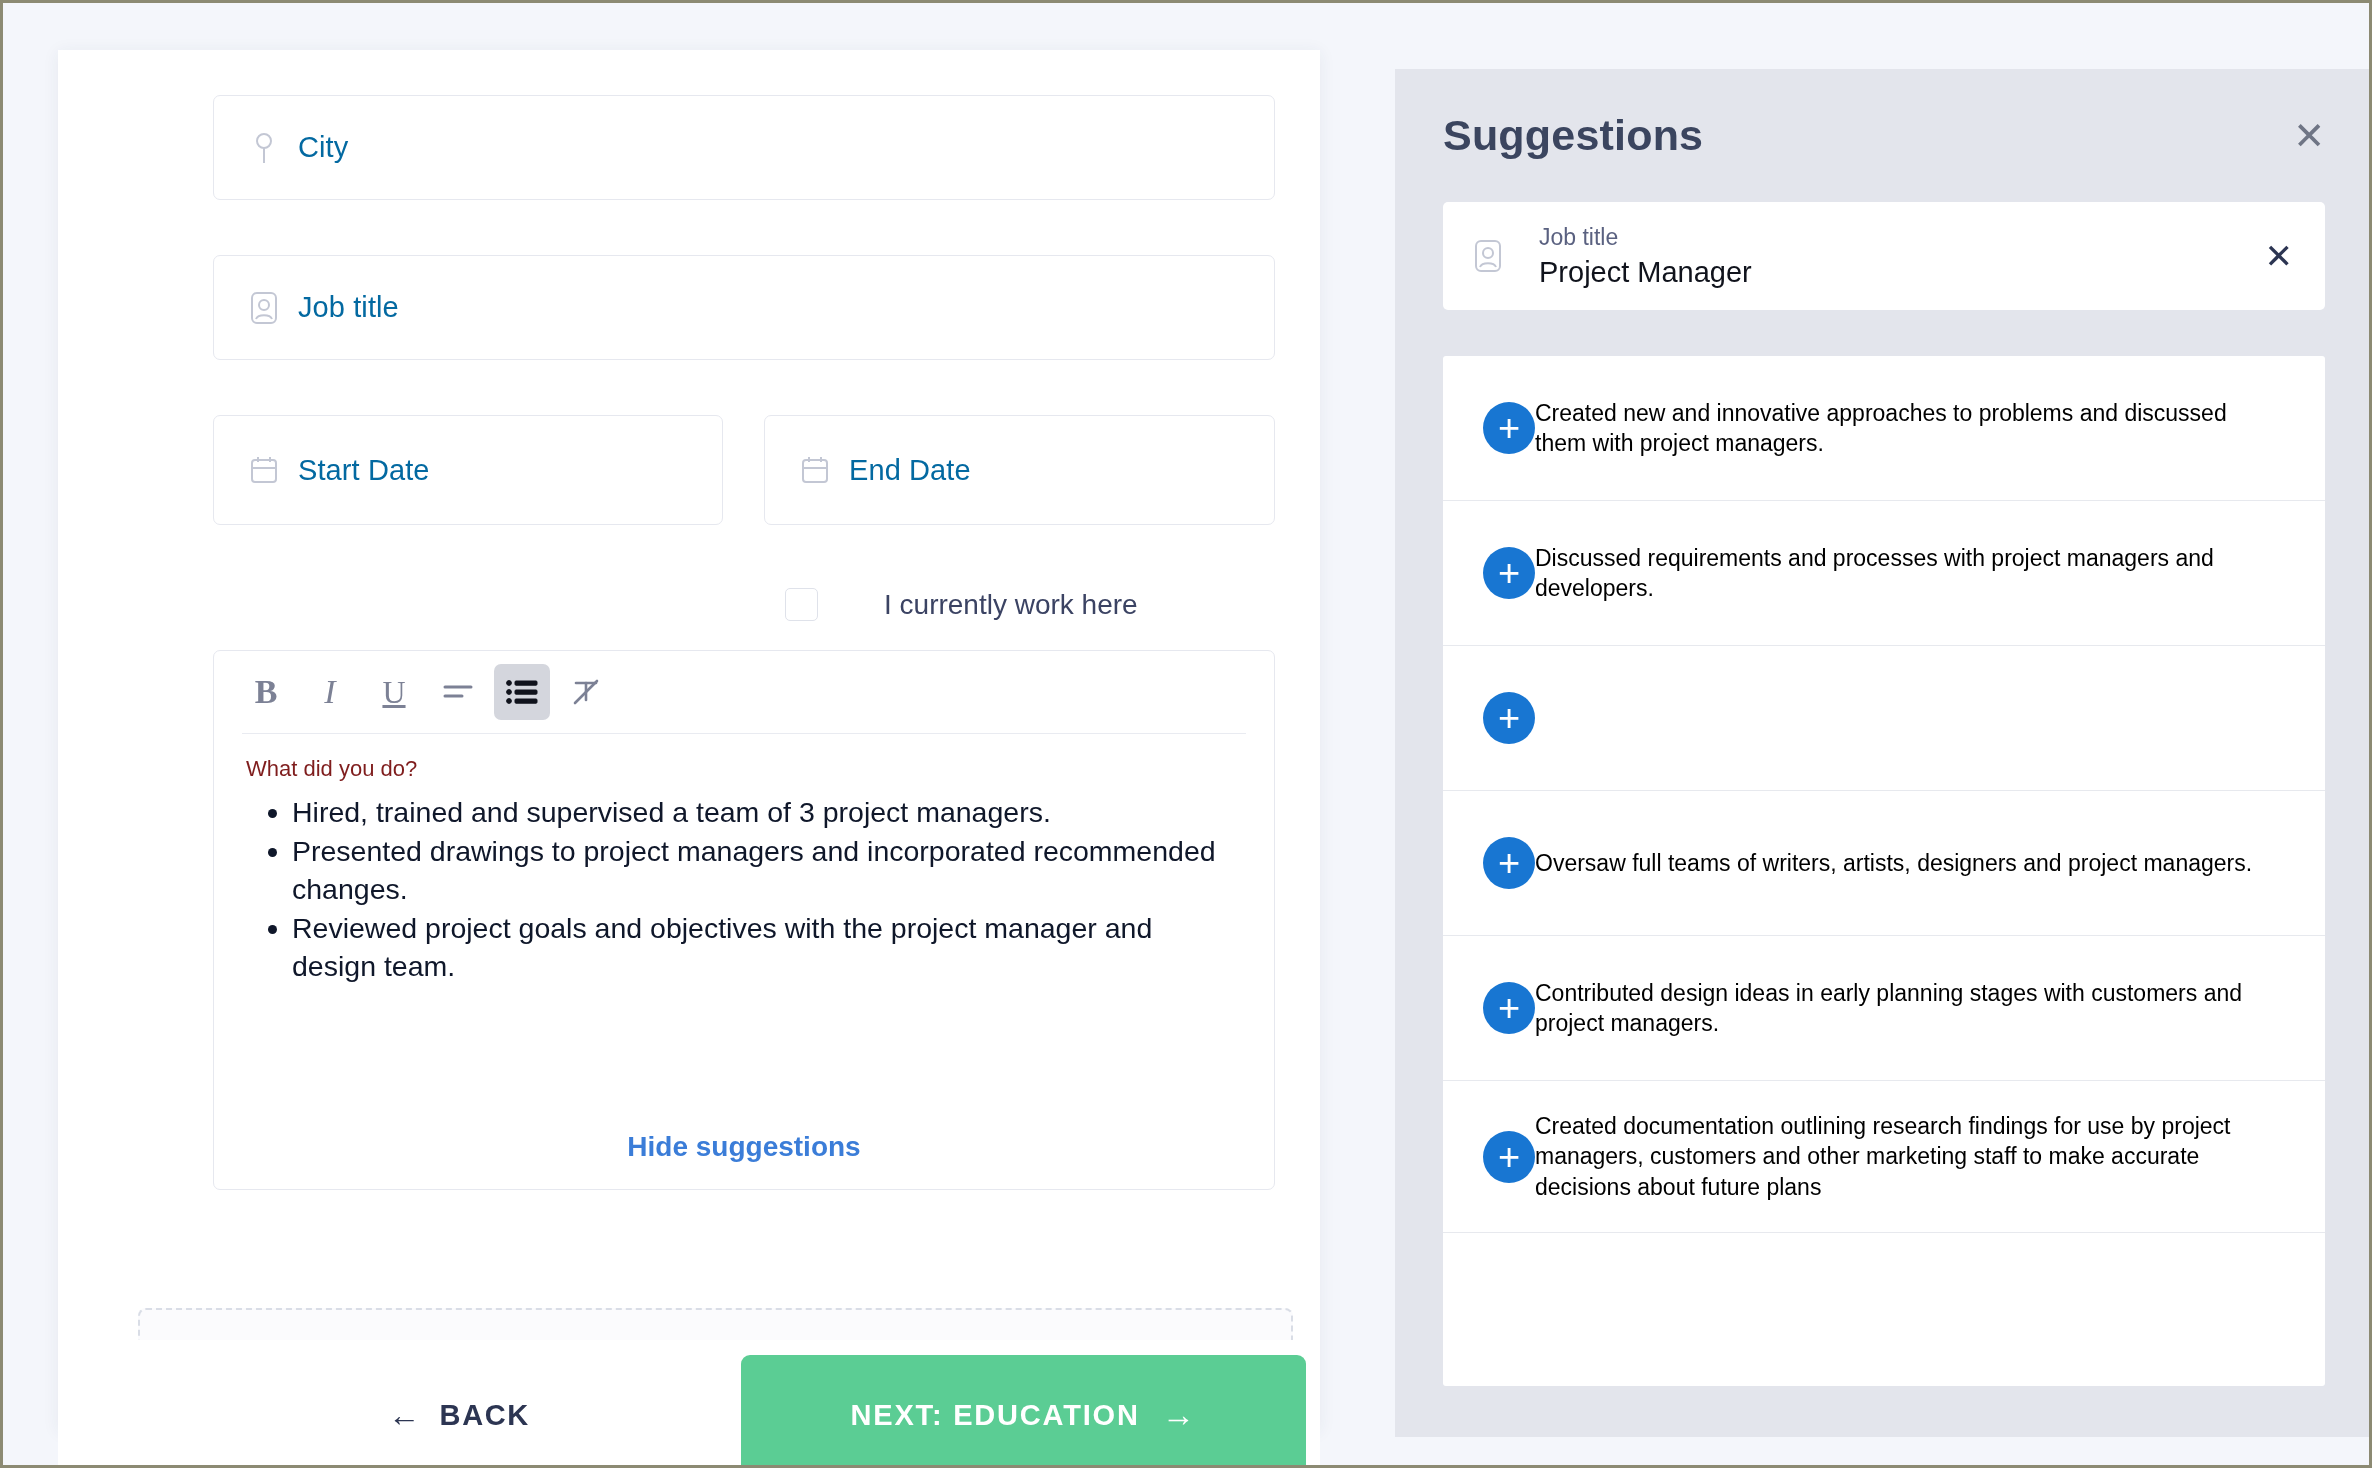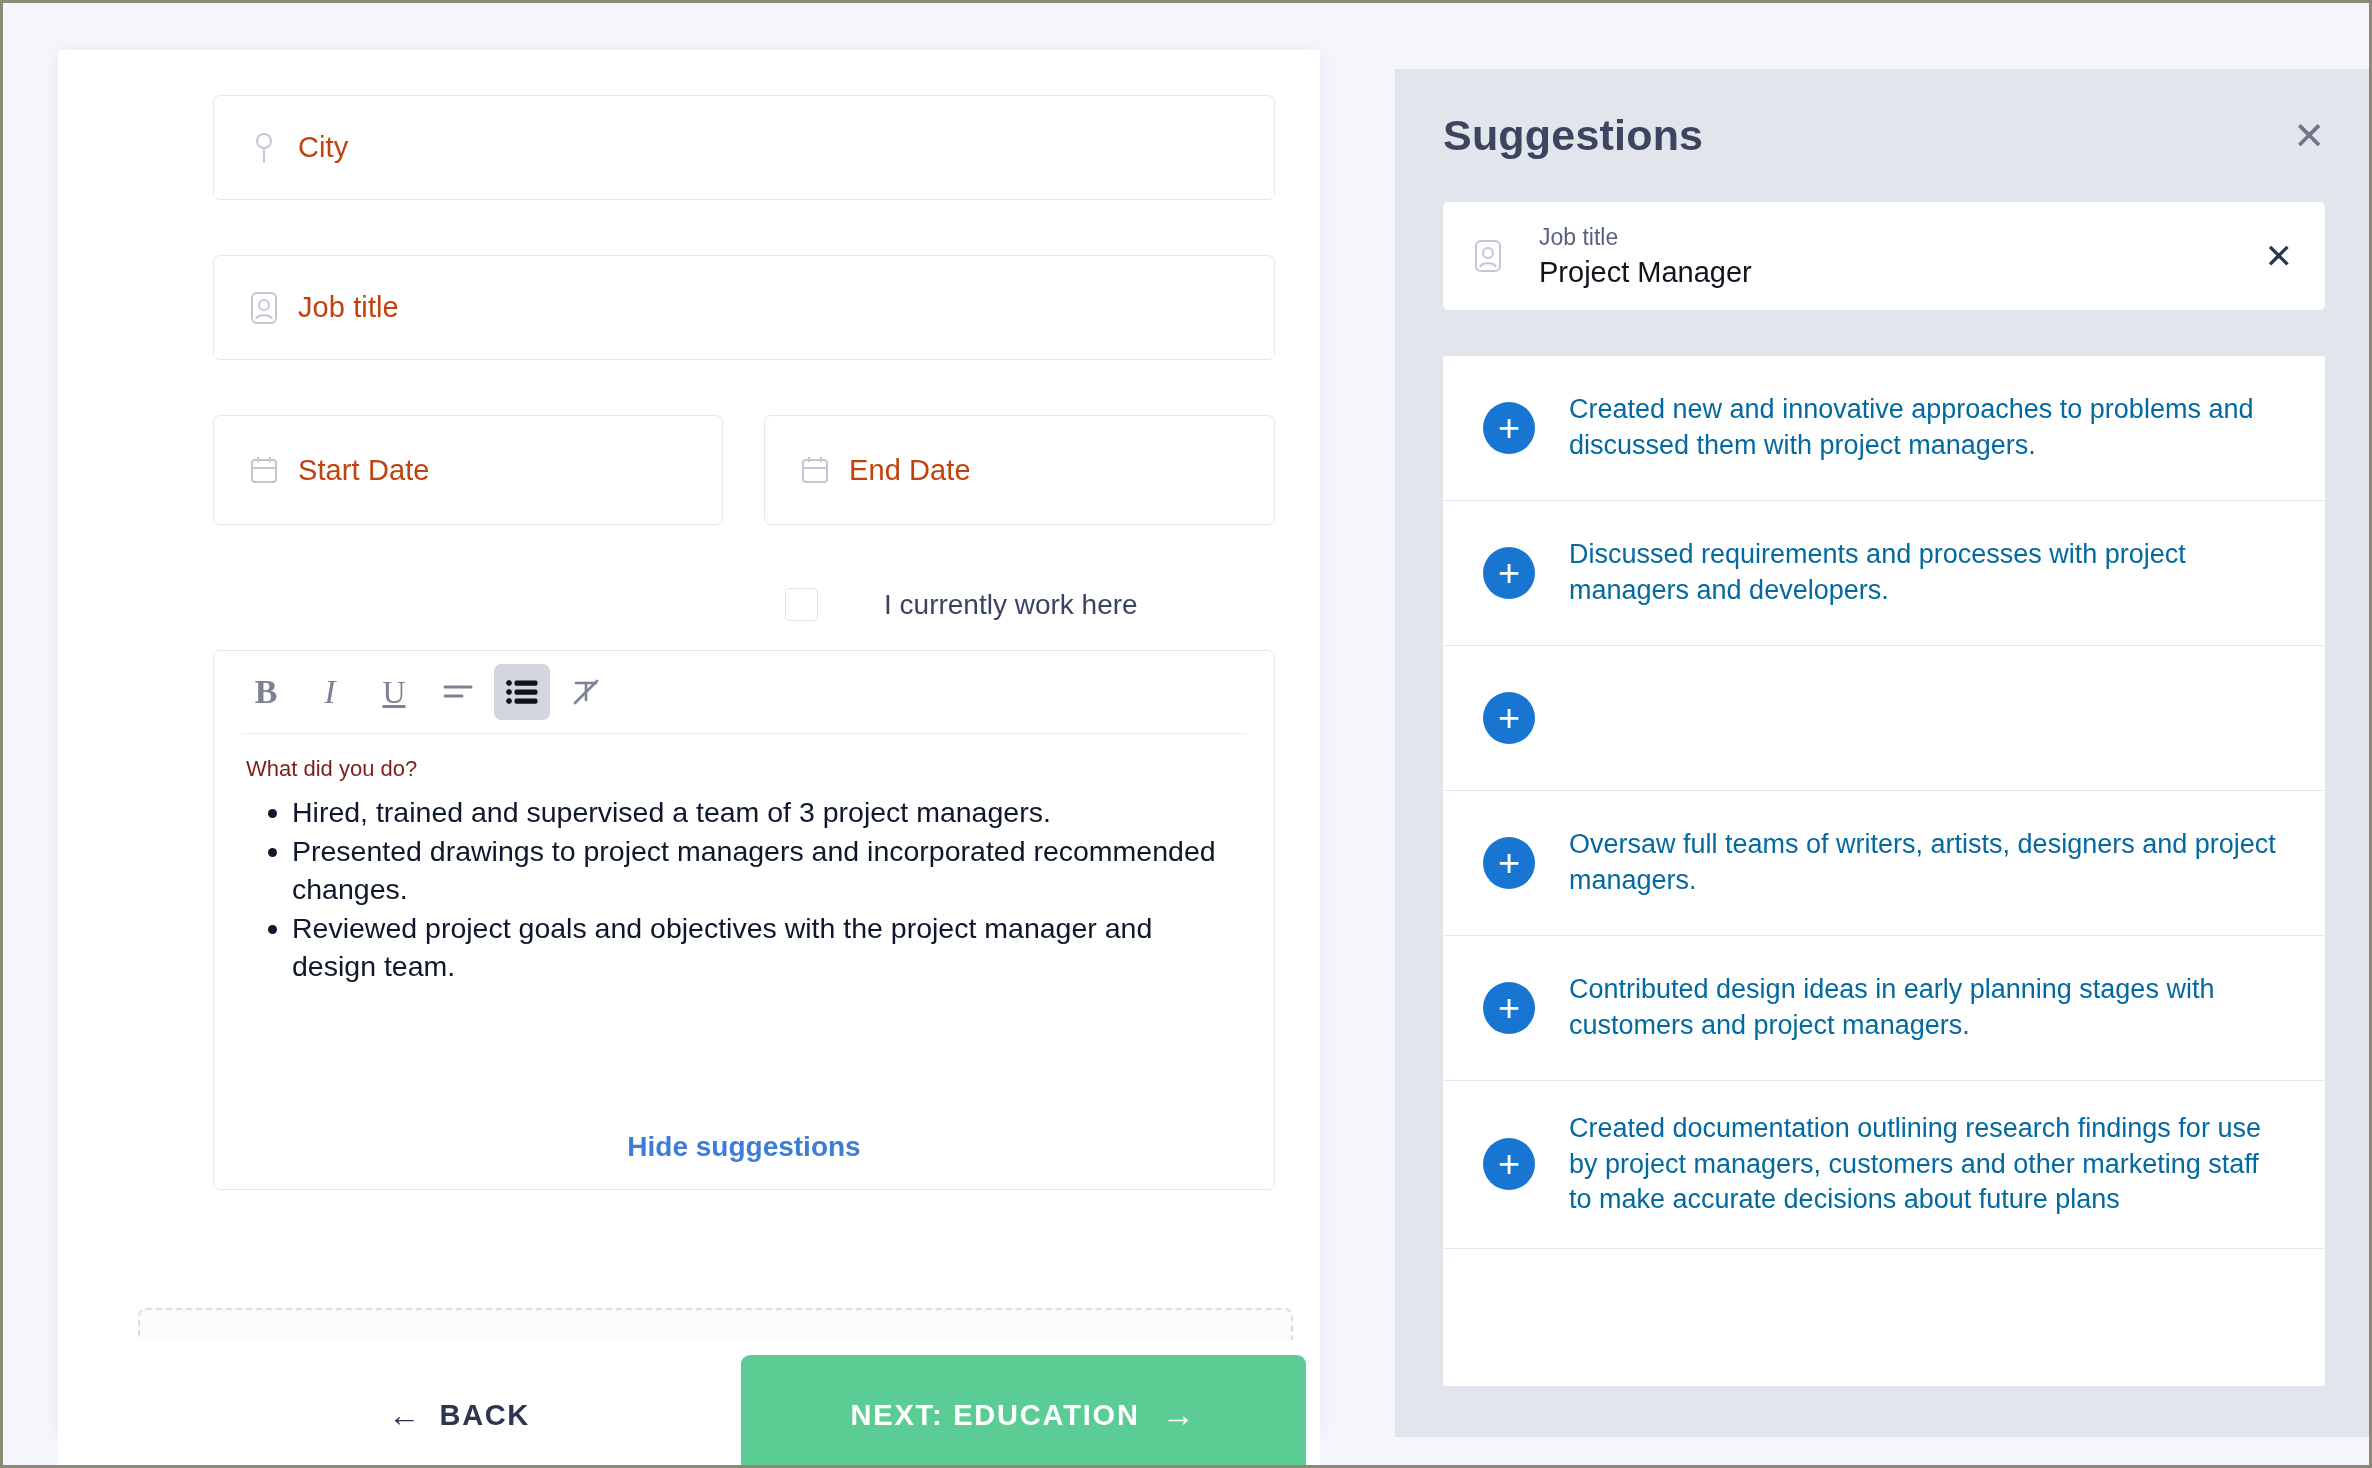--- a/index.html
+++ b/index.html
@@ -51,21 +51,21 @@
     flex: 0 0 34px;
     display: flex;
     align-items: center;
     justify-content: center;
     color: #c3c7d4;
   }
 
   .input-placeholder {
     margin-left: 17px;
     font-size: 29px;
-    color: #c2410c;
+    color: #0369a1;
     letter-spacing: 0.1px;
   }
 
   
   #work-here-row {
     position: absolute;
     left: 727px;
     top: 538px;
     display: flex;
     align-items: center;
@@ -275,24 +275,23 @@
     background: #1876d2;
     color: #ffffff;
     display: flex;
     align-items: center;
     justify-content: center;
     font-size: 38px;
     line-height: 1;
     font-weight: 300;
   }
   .suggestion-text {
-    margin-left: 34px;
-    font-size: 27px;
+    font-size: 23px;
     line-height: 1.32;
-    color: #0369a1;
+    color: #000000;
   }
 </style>
 </head>
 <body>
 
 <div id="viewport">
 
   <div id="form-card">
 
     <div class="field-row" style="left:155px; top:45px; width:1062px; height:105px;">

